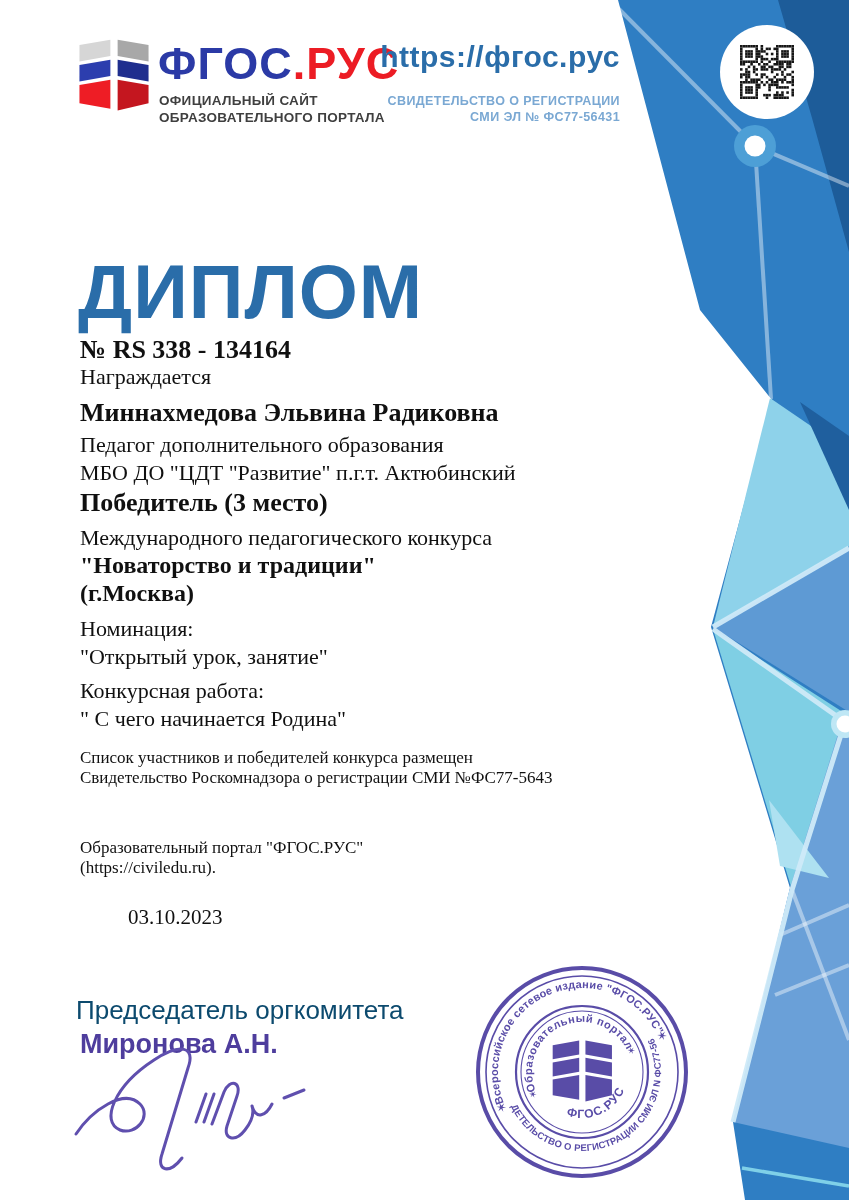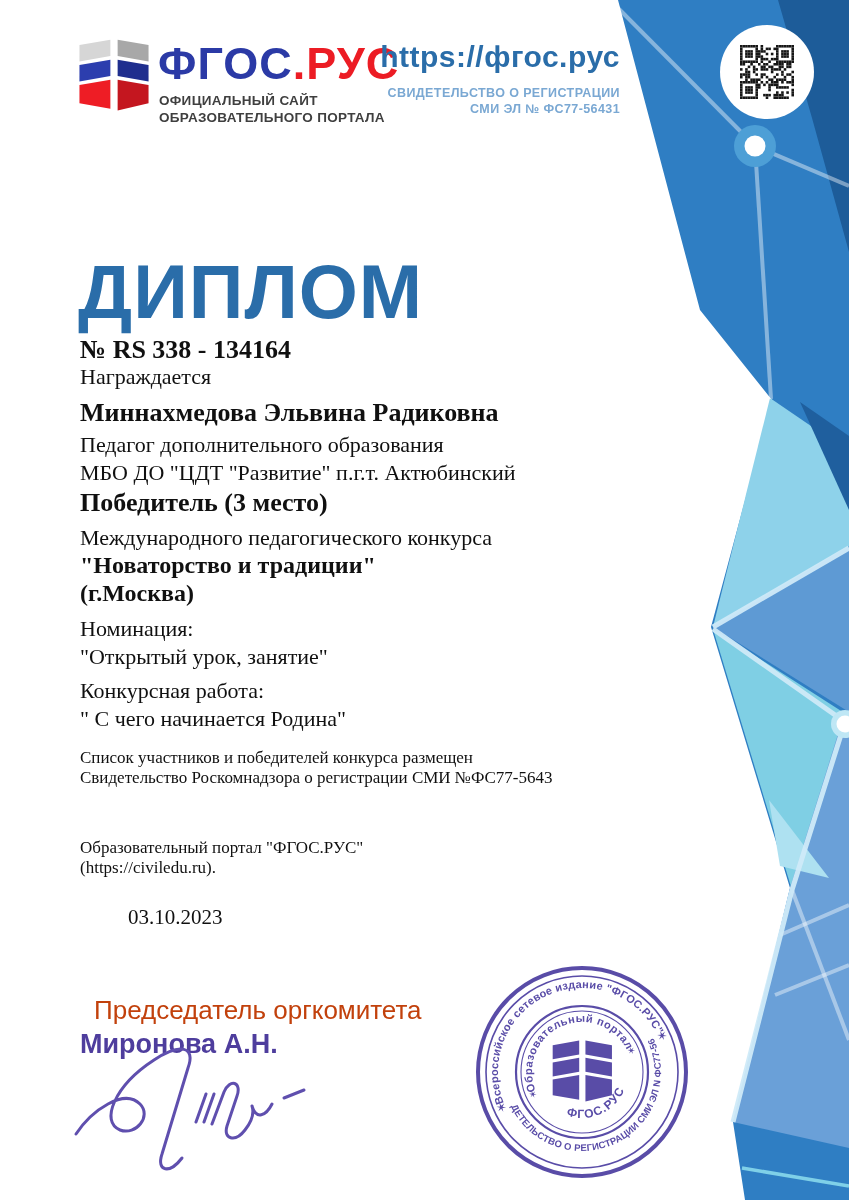--- a/index.html
+++ b/index.html
@@ -7,30 +7,30 @@
         font-family:"Liberation Sans","DejaVu Sans",sans-serif;}
   .abs{position:absolute;}
   .serif{font-family:"Liberation Serif","DejaVu Serif",serif;color:#101010;}
   
   .logo-title{left:158px;top:38px;font-size:45px;font-weight:bold;letter-spacing:1px;white-space:nowrap;}
   .logo-title .blue{color:#2b3aa6;}
   .logo-title .red{color:#ec1c24;}
   .logo-sub{left:159px;top:92px;font-size:13.5px;font-weight:bold;color:#3f3f3f;line-height:17px;letter-spacing:.3px;}
   .url-block{left:375px;top:40px;width:245px;text-align:right;}
   .url{font-size:30px;font-weight:bold;color:#2a6da9;letter-spacing:.5px;white-space:nowrap;}
-  .reg{margin-top:11px;font-size:12.5px;font-weight:bold;color:#7aa8d3;line-height:16px;letter-spacing:.4px;}
+  .reg{margin-top:19px;font-size:12.5px;font-weight:bold;color:#7aa8d3;line-height:16px;letter-spacing:.4px;}
   
   .title{left:78px;top:248px;font-size:76px;font-weight:bold;color:#2a6da9;letter-spacing:1px;}
   .l{left:80px;white-space:nowrap;}
   .t22{font-size:22px;}
   .t24b{font-size:24px;font-weight:bold;}
   .t26b{font-size:26px;font-weight:bold;}
   .fine{font-size:17px;line-height:19.5px;}
   
-  .chair-label{left:94px;top:995px;font-size:26px;color:#c2410c;}
+  .chair-label{left:76px;top:995px;font-size:26px;color:#0c4a6e;}
   .chair-name{left:80px;top:1029px;font-size:27px;font-weight:bold;color:#4e3d9d;}
   .qr-circle{left:720px;top:25px;width:94px;height:94px;border-radius:50%;background:#ffffff;}
   .qr-circle svg{position:absolute;left:20px;top:20px;}
 </style>
 </head>
 <body>
 
 <div class="page">
 
   <svg class="abs" style="left:0;top:0;" width="849" height="1200" viewBox="0 0 849 1200" aria-hidden="true">

